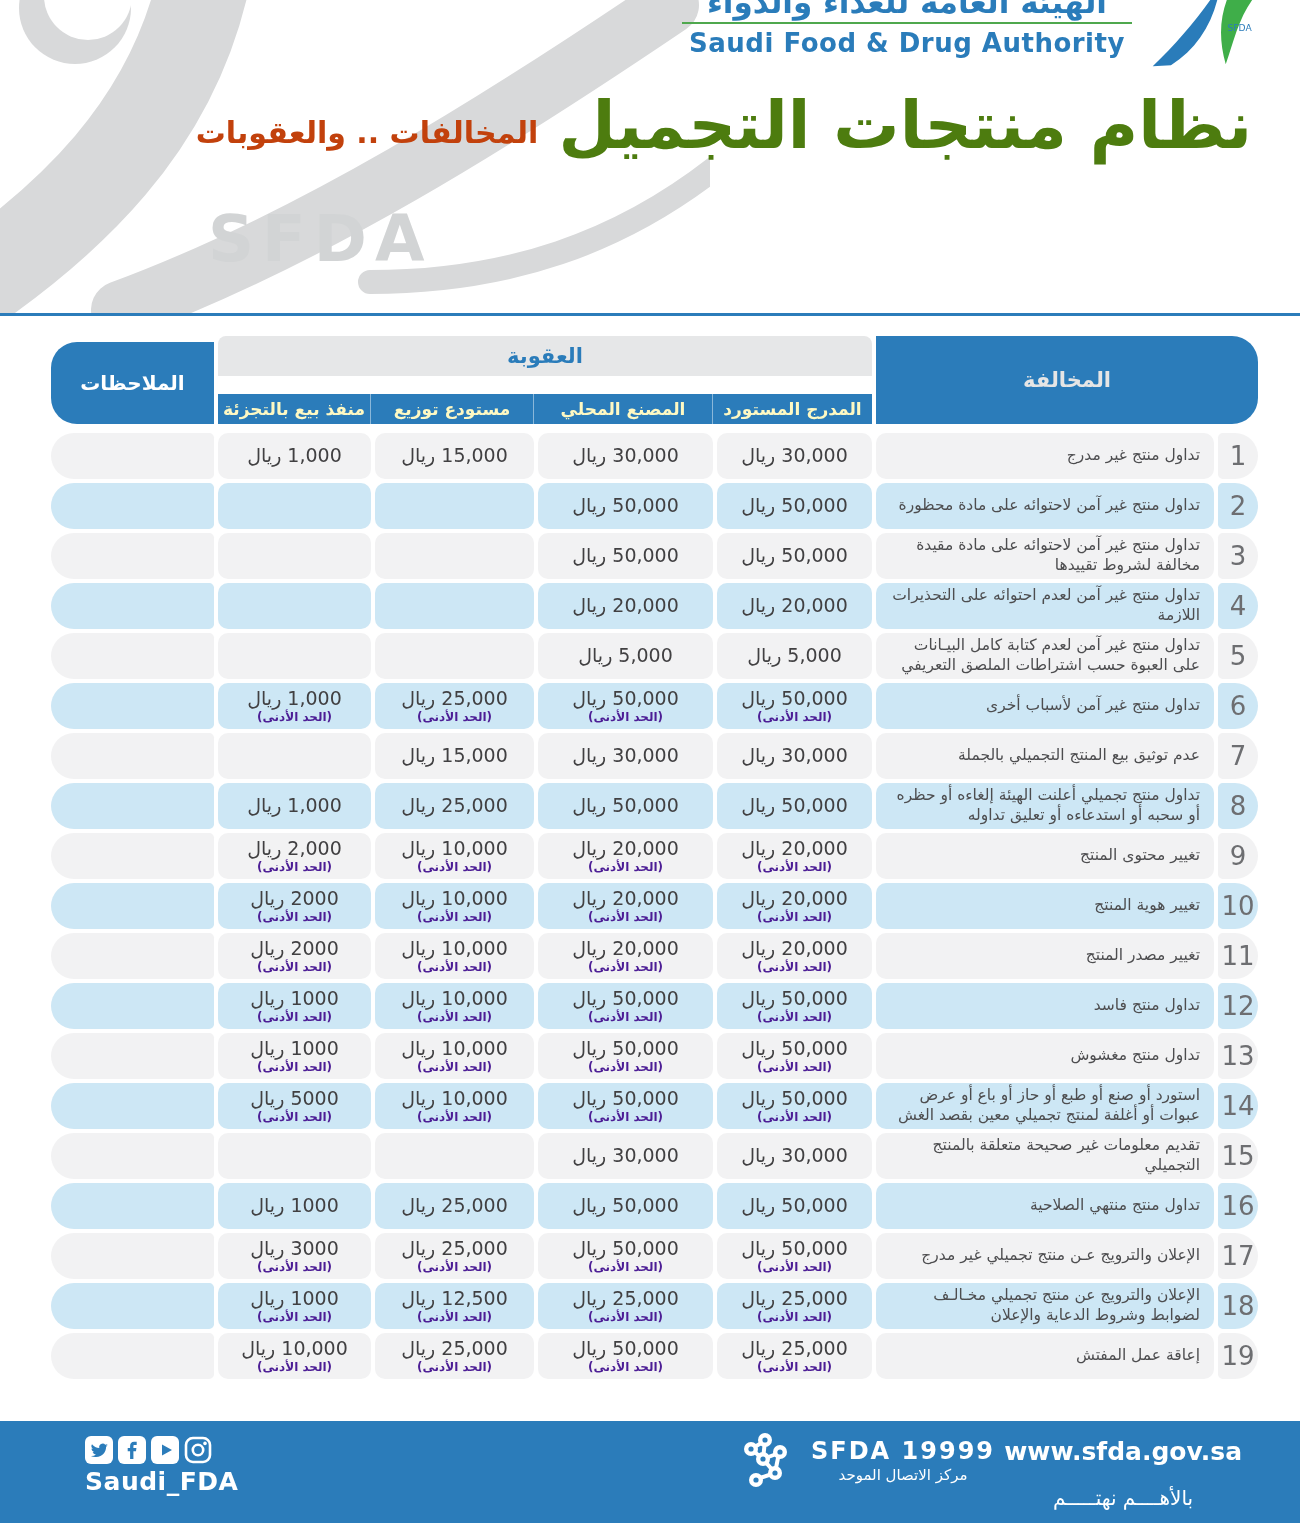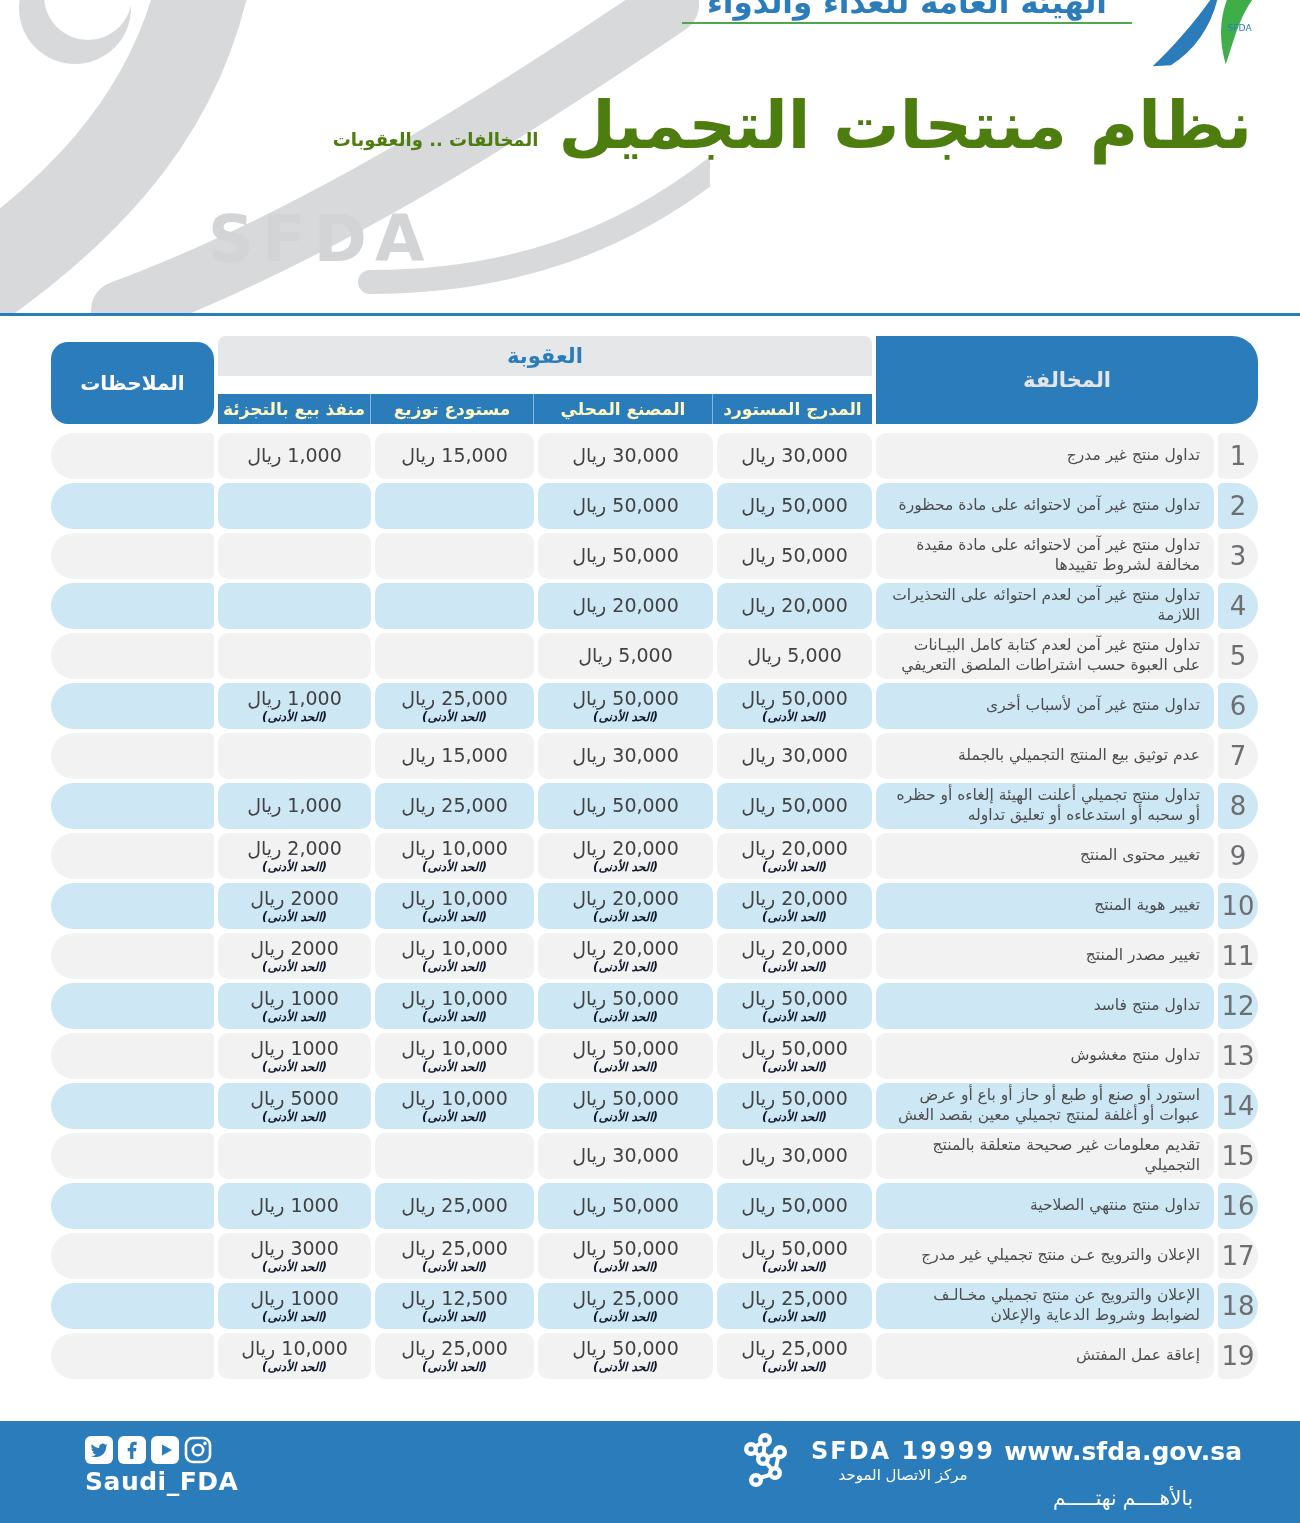--- a/index.html
+++ b/index.html
@@ -16,21 +16,21 @@
   .wm-text { position:absolute; left:208px; top:202px; font-size:64px; font-weight:600;
              color:#d2d4d5; letter-spacing:8px; }
   .logo-block { position:absolute; right:42px; top:-16px; display:flex; direction:ltr; gap:14px; align-items:flex-start; }
   .logo-names { width:450px; text-align:center; }
   .logo-ar { font-size:31px; color:#2a7cba; font-weight:bold; padding-bottom:2px;
              border-bottom:2px solid #4fa84e; }
   .logo-en { font-size:26px; color:#2a7cba; font-weight:bold; margin-top:4px; letter-spacing:.5px; }
   .titles { position:absolute; right:48px; top:88px; direction:rtl; text-align:right; }
   .title-row { display:flex; direction:rtl; align-items:flex-end; gap:20px; }
   .title-pink { font-size:66px; font-weight:bold; color:#4d7c0f; line-height:1.15; }
-  .subtitle-pink { font-size:18px; font-weight:bold; color:#4d7c0f; padding-bottom:14px; }
+  .subtitle-pink { font-size:30px; font-weight:bold; color:#c2410c; padding-bottom:14px; }
   .title-blue { font-size:90px; font-weight:bold; color:#2a7cc1; line-height:1.05; margin-top:2px; }
 
   
   .tbl { position:relative; margin:20px 42px 0 51px; direction:rtl; }
   .grid7 { display:grid; direction:rtl; grid-template-columns:40px 338px 155px 175px 159px 153px 163px; gap:4px; }
   .thead { height:88px; margin-bottom:9px; }
   .h-violation { grid-column:1/3; background:#2b7cba; color:#e5e5e5; font-weight:bold; font-size:21px;
                  display:flex; align-items:center; justify-content:center;
                  border-radius:0 26px 26px 0; border-top-right-radius:26px; }
   .h-violation, .h-notes { border-start-end-radius:0; }
@@ -40,35 +40,35 @@
                  border-top-left-radius:0; border-bottom-left-radius:0; }
   .h-group { grid-column:3/7; display:flex; flex-direction:column; gap:18px; }
   .h-penalty { height:40px; background:#e6e7e8; color:#2a7cba; font-weight:bold; font-size:21px;
                display:flex; align-items:center; justify-content:center; border-radius:8px 8px 0 0; }
   .h-cols { flex:1; display:grid; direction:rtl; grid-template-columns:159px 179px 163px 153px; background:#2b7cba; }
   .h-col { display:flex; align-items:center; justify-content:center; color:#fef9c3; font-weight:bold; font-size:17px; }
   .h-col:not(:first-child) { border-right:1px solid rgba(255,255,255,.45); }
   .h-notes { grid-column:7; background:#2b7cba; color:#fff; font-weight:bold; font-size:20px;
              display:flex; align-items:center; justify-content:center; margin-top:6px;
              border-top-left-radius:26px; border-bottom-left-radius:26px;
-             border-top-right-radius:0; border-bottom-right-radius:0;border-radius:17px; }
+             border-top-right-radius:0; border-bottom-right-radius:0; }
 
   .tbody { display:flex; flex-direction:column; gap:4px; }
   .trow { min-height:46px; }
   .trow > div { display:flex; align-items:center; justify-content:center; }
   .row-gray  > div { background:#f2f2f3; }
   .row-blue  > div { background:#cde7f5; }
   .c-num { font-size:26px; color:#6d6e71;
            border-top-right-radius:24px; border-bottom-right-radius:24px;
            border-top-left-radius:5px; border-bottom-left-radius:5px; }
   .c-viol { justify-content:flex-start !important; text-align:right; padding:3px 14px;
             font-size:15.5px; color:#4d4d4f; line-height:1.28; border-radius:10px; }
   .c-val { flex-direction:column; border-radius:10px; padding:2px 4px; }
   .c-val .val { font-size:19px; color:#414042; line-height:1.15; }
-  .c-val .min { font-size:12px; color:#0f172a; font-weight:bold; line-height:1.2;font-style:italic; }
+  .c-val .min { font-size:12px; color:#4c1d95; font-weight:bold; line-height:1.2; }
   .c-notes { border-top-left-radius:24px; border-bottom-left-radius:24px;
              border-top-right-radius:5px; border-bottom-right-radius:5px; }
 
   
   .ftr { position:absolute; left:0; bottom:0; width:1300px; height:102px; background:#2b7cba; color:#fff; }
   .f-social { position:absolute; left:85px; top:15px; direction:ltr; }
   .f-icons { display:flex; gap:5px; }
   .f-handle { font-size:25px; font-weight:bold; margin-top:3px; letter-spacing:.5px; }
   .f-contact { position:absolute; left:735px; top:6px; display:flex; direction:ltr; gap:10px; align-items:center; }
   .f-contact-txt { text-align:center; }
@@ -92,20 +92,21 @@
         <path d="M 400 312 C 540 312, 650 272, 745 198" stroke-width="24"></path>
       </g>
       <circle cx="105" cy="38" r="56" fill="#d8d9da"></circle>
       <circle cx="118" cy="26" r="44" fill="#ffffff"></circle>
     </svg>
     <div class="wm-text">SFDA</div>
 
     <div class="logo-block">
       <div class="logo-names">
         <div class="logo-ar">الهيئة العامة للغذاء والدواء</div>
+        <div class="logo-en">Saudi Food &amp; Drug Authority</div>
       </div>
       <svg width="112" height="84" viewBox="0 0 120 92">
         <path d="M6 90 C 34 64, 58 34, 80 2 C 74 40, 56 70, 26 89 Z" fill="#2a7cba"></path>
         <path d="M93 4 C 80 30, 77 56, 86 88 C 95 62, 100 38, 116 16 C 106 18, 99 12, 93 4 Z" fill="#3fae49"></path>
         <text x="88" y="52" font-size="10" fill="#2a7cba">SFDA</text>
       </svg>
     </div>
 
     <div class="titles">
       <div class="title-row">

